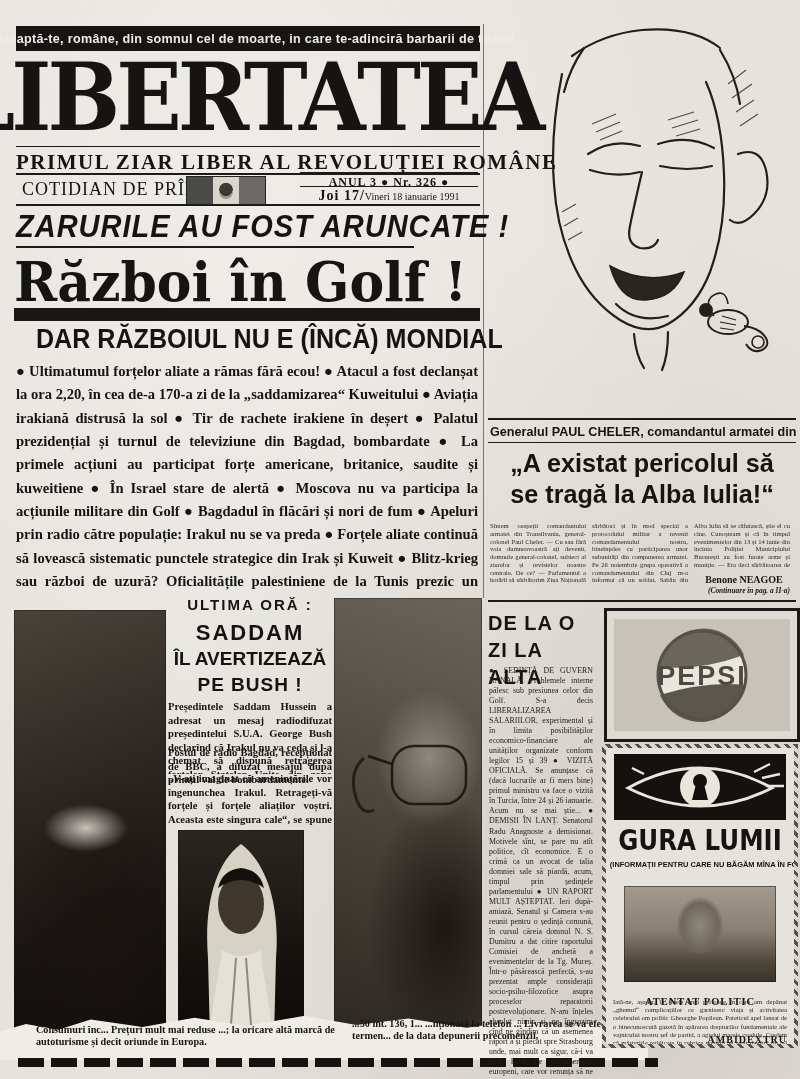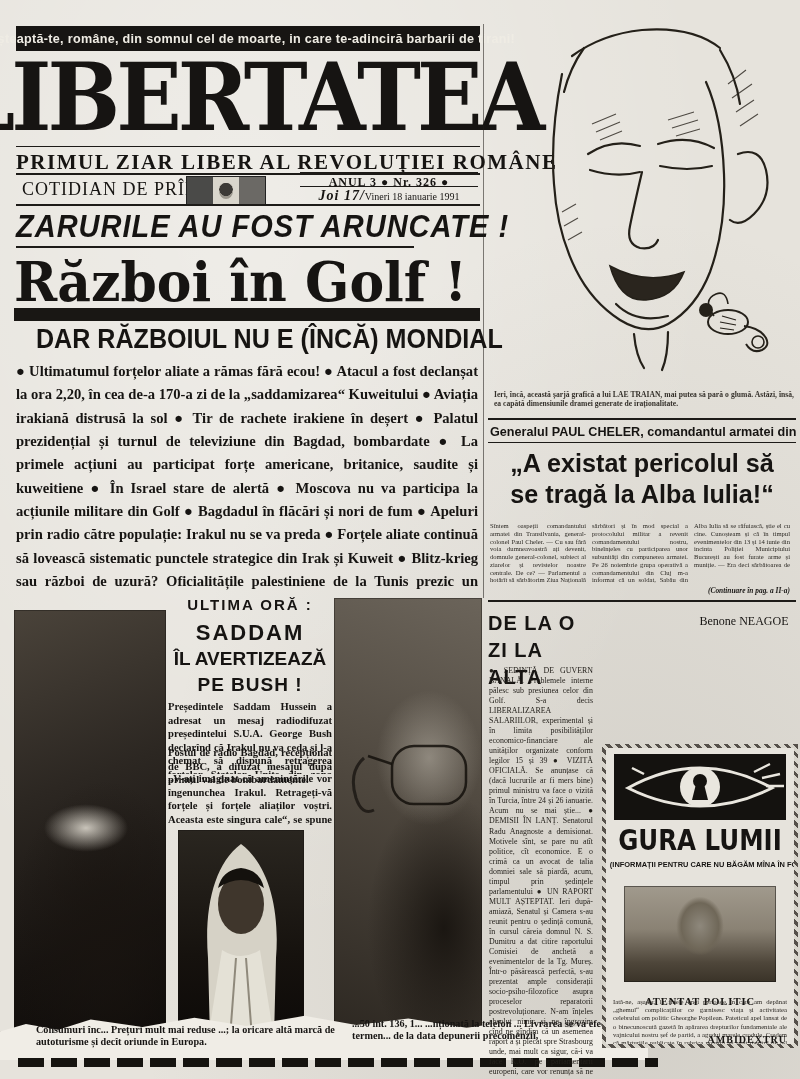--- a/index.html
+++ b/index.html
@@ -25,21 +25,21 @@
     font-size:21px;letter-spacing:1.5px;white-space:nowrap;font-family:"Liberation Serif",serif;}
   .edition-type{left:22px;top:179px;font-size:18px;letter-spacing:1px;font-family:"Liberation Serif",serif;}
   .flagbox{left:186px;top:176px;width:78px;height:28px;border:1px solid #222;display:flex;}
   .flagbox .s1{flex:1;background:#4a4a48;}
   .flagbox .s2{flex:1;background:#d9d6cc;position:relative;}
   .flagbox .s2:after{content:"";position:absolute;left:50%;top:50%;width:14px;height:16px;transform:translate(-50%,-50%);
     background:radial-gradient(circle at 50% 40%, #3c3a36 55%, #9a968c 56%);border-radius:40% 40% 50% 50%;}
   .flagbox .s3{flex:1;background:#6b6965;}
   .issue-info{left:300px;top:175px;width:178px;text-align:center;font-size:12px;font-weight:bold;letter-spacing:1px;}
   .issue-date{left:300px;top:188px;width:178px;text-align:center;font-size:10px;white-space:nowrap;}
-  .issue-date b{font-style:italic;font-size:14px;letter-spacing:1px;}
+  .issue-date b{font-size:14px;letter-spacing:1px;}
   
   .kicker{left:16px;top:211px;width:440px;font-family:"Liberation Sans",sans-serif;font-weight:bold;
     font-style:italic;font-size:29px;letter-spacing:1px;white-space:nowrap;transform:scaleY(1.05);}
   .mainhead{left:14px;top:250px;width:468px;text-align:left;font-family:"DejaVu Serif",serif;
     font-weight:bold;font-size:52px;letter-spacing:0px;white-space:nowrap;transform:scaleY(1.05);transform-origin:left top;}
   .blackbar{left:14px;top:308px;width:466px;height:13px;background:#191714;}
   .subhead{left:20px;top:324px;width:456px;text-align:center;font-family:"Liberation Sans",sans-serif;
     font-weight:bold;font-size:27px;white-space:nowrap;transform:scaleX(.93);transform-origin:center;}
   .leadtext{left:16px;top:360px;width:462px;height:236px;font-weight:bold;font-size:14.6px;
     line-height:1.6;text-align:justify;overflow:hidden;font-family:"Liberation Serif",serif;}
@@ -69,21 +69,21 @@
   .vrule{left:483px;top:24px;width:1px;height:574px;background:rgba(30,26,22,.55);}
   .cari-box{left:492px;top:4px;width:302px;height:382px;}
   .cari-cap{left:494px;top:390px;width:300px;font-size:7.6px;font-weight:bold;line-height:1.25;text-align:justify;color:#34302a;}
   .hrule1{left:488px;top:418px;width:308px;height:2px;}
   .cheler-kicker{left:490px;top:424px;width:306px;font-family:"Liberation Sans",sans-serif;font-weight:bold;
     font-size:13px;white-space:nowrap;transform:scaleX(.97);transform-origin:left;}
   .hrule2{left:488px;top:442px;width:308px;height:1px;}
   .cheler-head{left:488px;top:448px;width:308px;text-align:center;font-family:"Liberation Sans",sans-serif;
     font-weight:bold;font-size:26.5px;line-height:1.18;transform:scaleX(.95);transform-origin:center top;}
   .tinycol{top:522px;width:96px;height:62px;font-size:6.6px;line-height:1.18;text-align:justify;overflow:hidden;color:#2b2823;}
-  .cheler-sign{left:694px;top:574px;width:100px;text-align:center;font-weight:normal;font-size:12px;margin-top:40px;}
+  .cheler-sign{left:694px;top:574px;width:100px;text-align:center;font-weight:bold;font-size:10px;}
   .cheler-cont{left:696px;top:586px;width:106px;text-align:center;font-weight:bold;font-style:italic;font-size:7.4px;}
   .hrule3{left:488px;top:600px;width:308px;height:2px;}
   .dz-title{left:488px;top:610px;width:106px;font-family:"Liberation Sans",sans-serif;
     font-weight:bold;font-size:20px;line-height:1.35;letter-spacing:1px;}
   .dz-text{left:489px;top:666px;width:104px;height:410px;font-size:7.9px;line-height:1.27;text-align:justify;overflow:hidden;color:#24211c;}
   
   .pepsi-box{left:604px;top:608px;width:190px;height:128px;background:#dedbd2;border:3px solid #1c1a17;
     display:flex;align-items:center;justify-content:center;}
   .pepsi-inner{width:176px;height:112px;background:#c7c3b8;display:flex;align-items:center;justify-content:center;}
   
@@ -200,36 +200,46 @@
       <g>
         <ellipse cx="236" cy="318" rx="20" ry="12" fill="none" stroke="#242019" stroke-width="2"></ellipse>
         <path d="M222,312 q-12,-16 2,-22 q10,-4 12,10" fill="none" stroke="#242019" stroke-width="1.6"></path>
         <circle cx="214" cy="306" r="7" fill="#242019"></circle>
         <path d="M252,322 q16,2 22,12 q4,8 -4,12 q-10,4 -16,-6" fill="none" stroke="#242019" stroke-width="2"></path>
         <circle cx="266" cy="338" r="6" fill="none" stroke="#242019" stroke-width="1.6"></circle>
         <path d="M230,312 l14,4 M228,318 l16,3 M228,324 l14,2" stroke="#242019" stroke-width="1.2"></path>
       </g>
     </svg>
   </div>
-  <div class="abs cari-cap">Ieri, încă, această șarjă grafică a lui LAE TRAIAN, mai putea să pară o glumă. Astăzi, însă, ea capătă dimensiunile dramei generate de iraționalitate.</div>
 
   <div class="abs hrule1 rule"></div>
   <div class="abs cheler-kicker">Generalul PAUL CHELER, comandantul armatei din Transilvania :</div>
   <div class="abs hrule2 rule"></div>
   <div class="abs cheler-head">„A existat pericolul să se tragă la Alba Iulia!“</div>
   <div class="abs tinycol" style="left:490px;">Sîntem oaspeții comandantului armatei din Transilvania, general-colonel Paul Cheler. — Cu sau fără voia dumneavoastră ați devenit, domnule general-colonel, subiect al ziarelor și revistelor noastre centrale. De ce? — Parlamentul a hotărît să sărbătorim Ziua Națională 1 Decembrie, pentru prima oară în libertate, la Alba Iulia. Sarcina privind pregătirea acestei</div>
   <div class="abs tinycol" style="left:592px;">sărbători și în mod special a protocolului militar a revenit comandamentului nostru, bineînțeles cu participarea unor subunități din compunerea armatei. Pe 26 noiembrie grupa operativă a comandamentului din Cluj m-a informat că un soldat, Sabău din județul Sălaj, de la o unitate de grăniceri de lîngă Arad, a dezertat avînd asupra lui armament și muniție și afirmînd că va merge la</div>
   <div class="abs tinycol" style="left:694px;height:48px;">Alba Iulia să se răfuiască, știe el cu cine. Cunoșteam și că în timpul evenimentelor din 13 și 14 iunie din incinta Poliției Municipiului București au fost furate arme și muniție. — Era deci sărbătoarea de la Alba Iulia în pericol? — Orice comandant, mai ales</div>
   <div class="abs cheler-sign">Benone NEAGOE</div>
   <div class="abs cheler-cont">(Continuare în pag. a II-a)</div>
   <div class="abs hrule3 rule"></div>
 
   <div class="abs dz-title">DE LA O ZI LA ALTA</div>
   <div class="abs dz-text">● ȘEDINȚĂ DE GUVERN BANALĂ. Problemele interne pălesc sub presiunea celor din Golf. S-a decis LIBERALIZAREA SALARIILOR, experimental și în limita posibilităților economico-financiare ale unităților organizate conform legilor 15 și 39 ● VIZITĂ OFICIALĂ. Se anunțase că (dacă lucrurile ar fi mers bine) primul ministru va face o vizită în Turcia, între 24 și 26 ianuarie. Acum nu se mai știe... ● DEMISII ÎN LANȚ. Senatorul Radu Anagnoste a demisionat. Motivele sînt, se pare nu atît politice, cît economice. E o crimă ca un avocat de talia domniei sale să piardă, acum, timpul prin ședințele parlamentului ● UN RAPORT MULT AȘTEPTAT. Ieri după-amiază, Senatul și Camera s-au reunit pentru o ședință comună, în cursul căreia domnul N. S. Dumitru a dat citire raportului Comisiei de anchetă a evenimentelor de la Tg. Mureș. Într-o păsărească perfectă, s-au prezentat ample considerații socio-psiho-filozofice asupra proceselor reparatorii postrevoluționare. N-am înțeles absolut nimic și ne îngrozim cînd ne gîndim că un asemenea raport a și plecat spre Strasbourg unde, mai mult ca sigur, că-i va face K.O. pe parlamentarii europeni, care vor renunța să ne mai solicite în vecii-vecilor asemenea rapoarte</div>
 
+  <div class="abs pepsi-box">
+    <div class="pepsi-inner">
+      <svg width="164" height="104" viewBox="0 0 164 104">
+        <circle cx="82" cy="52" r="44" fill="#e9e6de"></circle>
+        <path d="M40,44 a44,44 0 0 1 84,-12 q-44,16 -84,12" fill="#6a665c"></path>
+        <path d="M124,62 a44,44 0 0 1 -84,10 q46,-14 84,-10" fill="#5a564c"></path>
+        <circle cx="82" cy="52" r="44" fill="none" stroke="#55514a" stroke-width="3"></circle>
+        <text x="82" y="62" text-anchor="middle" font-family="Liberation Sans, sans-serif" font-weight="bold" font-size="27" letter-spacing="2" fill="#4e4a42">PEPSI</text>
+      </svg>
+    </div>
+  </div>
 
   <div class="abs gura-box">
     <div class="gura-inner">
       <div class="eye-panel">
         <svg width="172" height="66" viewBox="0 0 172 66">
           <path d="M14,34 Q86,-6 158,34 Q86,70 14,34 Z" fill="none" stroke="#e9e6de" stroke-width="3"></path>
           <path d="M140,18 l16,-8 M148,24 l18,-4 M152,32 l18,0" stroke="#e9e6de" stroke-width="2.4" fill="none"></path>
           <path d="M30,20 l-12,-6" stroke="#e9e6de" stroke-width="2.4" fill="none"></path>
           <circle cx="86" cy="33" r="20" fill="#e9e6de"></circle>
           <circle cx="86" cy="27" r="7" fill="#14120f"></circle>

